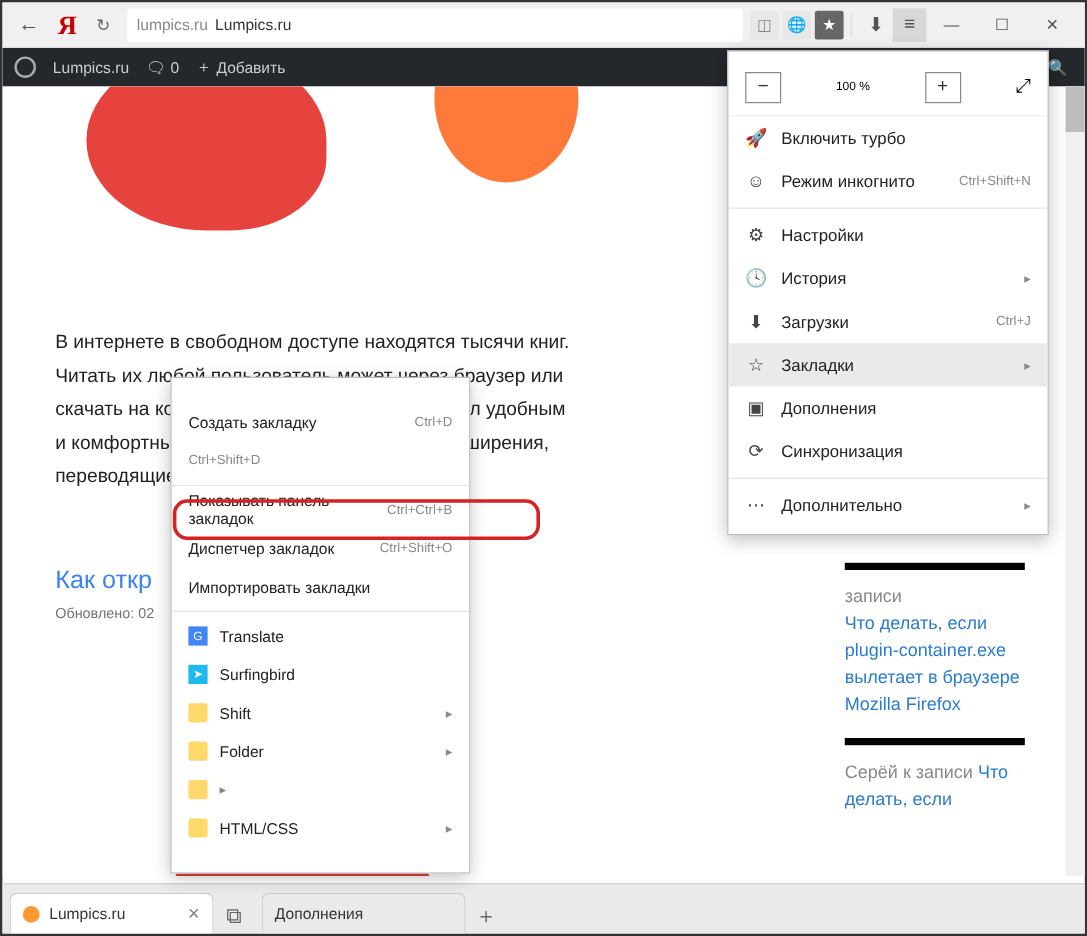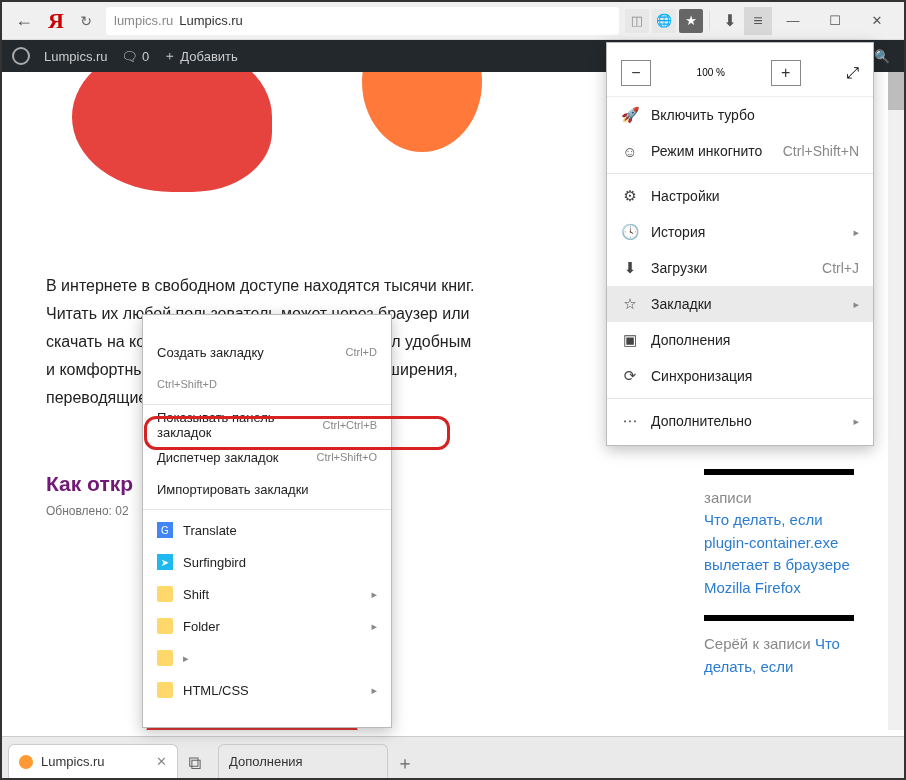--- a/index.html
+++ b/index.html
@@ -22,35 +22,35 @@
 .wpbar .wp-icon { width: 18px; height: 18px; border: 2px solid #aaa; border-radius: 50%; display: inline-block; }
 .wpbar .wp-item { display: flex; align-items: center; gap: 4px; }
 .wpbar .spacer { flex: 1; }
 
 .content { position: relative; height: 658px; overflow: hidden; }
 .page-bg { position: absolute; inset: 0; background: #fff; }
 .blob1 { position: absolute; left: 70px; top: -30px; width: 200px; height: 150px; background: #e53935; border-radius: 50% 50% 40% 50%; opacity: 0.95; }
 .blob2 { position: absolute; left: 360px; top: -60px; width: 120px; height: 140px; background: #ff7a3a; border-radius: 50%; }
 .blob3 { position: absolute; left: 140px; top: 600px; width: 220px; height: 160px; background: #e53935; border-radius: 50%; }
 .page-text { position: absolute; left: 44px; top: 200px; width: 430px; font-size: 16px; color: #222; line-height: 1.75; }
-.page-link { position: absolute; left: 44px; top: 400px; font-size: 21px; color: #701a75; font-weight: bold; }
+.page-link { position: absolute; left: 44px; top: 400px; font-size: 21px; color: #3b82f6; }
 .page-meta { position: absolute; left: 44px; top: 432px; font-size: 12px; color: #737373; }
 .sidebar { position: absolute; right: 50px; top: 150px; width: 150px; font-size: 15px; color: #888; }
 .sidebar .sb-title { font-size: 20px; margin-bottom: 20px; color: #777; }
 .sidebar .sb-item { margin-bottom: 16px; line-height: 1.5; border-top: 6px solid #000000; padding-top: 12px; }
 .sidebar .sb-item a { color: #2a7cd0; text-decoration: none; }
 .scrollbar { position: absolute; right: 0; top: 0; width: 16px; height: 100%; background: #f0f0f0; }
 .scrollbar .thumb { position: absolute; top: 0; width: 100%; height: 38px; background: #bdbdbd; }
 
 .main-menu { position: absolute; top: 40px; right: 30px; width: 268px; background: #fff; border: 1px solid #bbb; box-shadow: 0 4px 14px rgba(0,0,0,.25); z-index: 50; padding: 6px 0; }
 .menu-row { height: 36px; display: flex; align-items: center; padding: 0 14px; font-size: 14px; color: #222; gap: 12px; }
 .menu-row.highlighted { background: #eaeaea; }
 .menu-row .micon { width: 18px; text-align: center; color: #444; font-size: 15px; }
 .menu-row .label { flex: 1; }
-.menu-row .shortcut { font-size: 14px; color: #888; }
+.menu-row .shortcut { font-size: 11px; color: #888; }
 .menu-row .arrow { color: #888; font-size: 11px; }
 .zoom-row { height: 48px; display: flex; align-items: center; justify-content: space-between; padding: 0 14px; border-bottom: 1px solid #eee; }
 .zoom-btn { width: 30px; height: 26px; border: 1px solid #888; display: flex; align-items: center; justify-content: center; font-size: 16px; color: #333; }
 .zoom-pct { font-size: 10px; }
 .fullscreen { font-size: 16px; }
 
 .sub-menu { position: absolute; top: 312px; left: 140px; width: 250px; background: #fff; border: 1px solid #bbb; box-shadow: 0 4px 14px rgba(0,0,0,.25); z-index: 60; padding: 21px 0; }
 .srow { height: 32px; display: flex; align-items: center; padding: 0 14px; font-size: 13px; color: #222; gap: 10px; }
 .srow .sicon { width: 16px; height: 16px; display: inline-flex; align-items: center; justify-content: center; font-size: 13px; }
 .srow .sicon.folder { background: #ffd86b; border-radius: 2px; font-size: 10px; }

